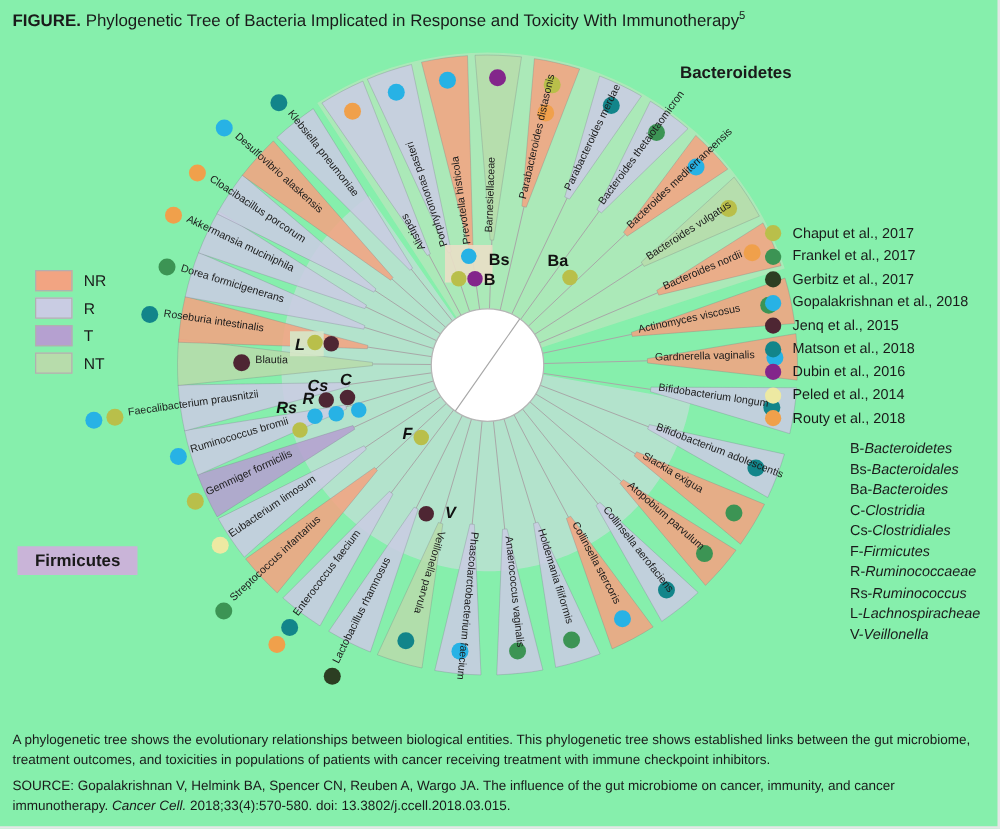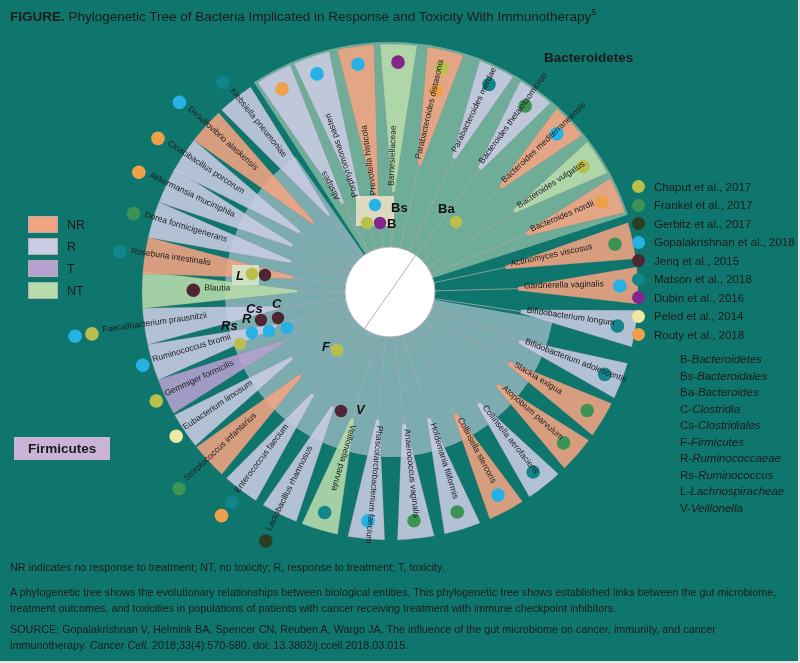--- a/index.html
+++ b/index.html
@@ -1,30 +1,30 @@
 <!DOCTYPE html>
 <html><head>
 <meta charset="utf-8">
 <style>
   html,body{margin:0;padding:0;background:#fff;}
-  #page{position:relative;width:800px;height:663px;background:#0f766e;overflow:hidden;
+  #page{position:relative;width:800px;height:663px;background:#86efac;overflow:hidden;
         font-family:"Liberation Sans",sans-serif;color:#1a1a1a;
         border-right:2px solid #e6e6e6;border-bottom:2px solid #e6e6e6;box-sizing:border-box;}
   .title{position:absolute;left:10px;top:7px;font-size:13.5px;}
   .title .t-label{font-weight:bold;}
   .title sup{font-size:9px;}
   #tree-svg{position:absolute;left:0;top:0;width:800px;height:663px;}
   .treatment-legend{position:absolute;left:28px;top:216px;}
   .treatment-legend .row{display:flex;align-items:center;margin-bottom:5px;}
   .treatment-legend .sw{width:30px;height:17px;border:1px solid #b0b0b0;margin-right:9px;box-sizing:border-box;}
   .treatment-legend .lb{font-size:12.5px;}
   .phylum-bact{position:absolute;left:544px;top:50px;font-size:13.5px;font-weight:bold;}
   .phylum-firm{position:absolute;left:14px;top:437px;font-size:13.5px;font-weight:bold;
                background:#c9b4d8;padding:4px 14px;}
-  .study-legend{position:absolute;left:632px;top:180px;}
+  .study-legend{position:absolute;left:612px;top:180px;}
   .study-legend .row{display:flex;align-items:center;margin-bottom:5.5px;}
   .study-legend .dot{width:13px;height:13px;border-radius:50%;margin-right:9px;flex:0 0 13px;}
   .study-legend .lb{font-size:11.5px;white-space:nowrap;}
   .abbrev{position:absolute;left:636px;top:351px;margin-left:44px;}
   .abbrev .row{font-size:11.5px;line-height:16.5px;white-space:nowrap;}
   .abbrev em{font-style:italic;}
   .notes{position:absolute;left:10px;font-size:10.8px;line-height:15.5px;}
   #note-defs{top:560px;width:784px;}
   #note-desc{top:585px;width:784px;}
   #note-src{top:622px;width:784px;}
@@ -286,19 +286,18 @@
       <div class="row">Ba-<em>Bacteroides</em></div>
       <div class="row">C-<em>Clostridia</em></div>
       <div class="row">Cs-<em>Clostridiales</em></div>
       <div class="row">F-<em>Firmicutes</em></div>
       <div class="row">R-<em>Ruminococcaeae</em></div>
       <div class="row">Rs-<em>Ruminococcus</em></div>
       <div class="row">L-<em>Lachnospiracheae</em></div>
       <div class="row">V-<em>Veillonella</em></div>
     </div>
 
-  <div class="notes" id="note-defs">NR indicates no response to treatment; NT, no toxicity; R, response to treatment;  T, toxicity.</div>
   <div class="notes" id="note-desc">A phylogenetic tree shows the evolutionary relationships between biological entities. This phylogenetic tree shows established links between the gut microbiome, treatment outcomes, and toxicities in populations of patients with cancer receiving treatment with immune checkpoint inhibitors.</div>
   <div class="notes" id="note-src">
     <span>SOURCE: Gopalakrishnan V, Helmink BA, Spencer CN, Reuben A, Wargo JA. The influence of the gut microbiome on cancer, immunity, and cancer immunotherapy. </span><em>Cancer Cell.</em><span> 2018;33(4):570-580. doi: 13.3802/j.ccell.2018.03.015.</span>
   </div>
 
 </div>
 
 </body></html>

